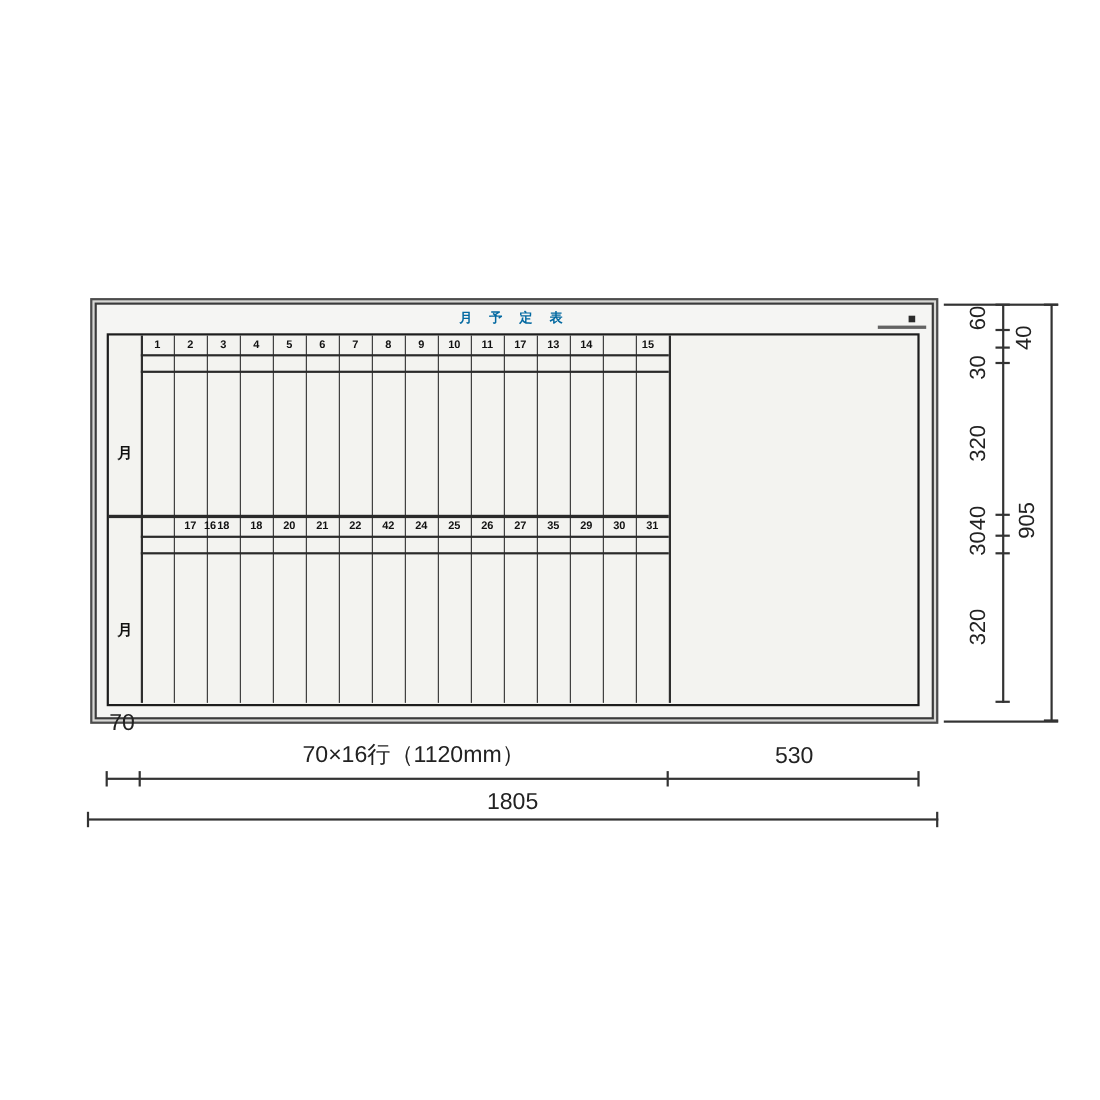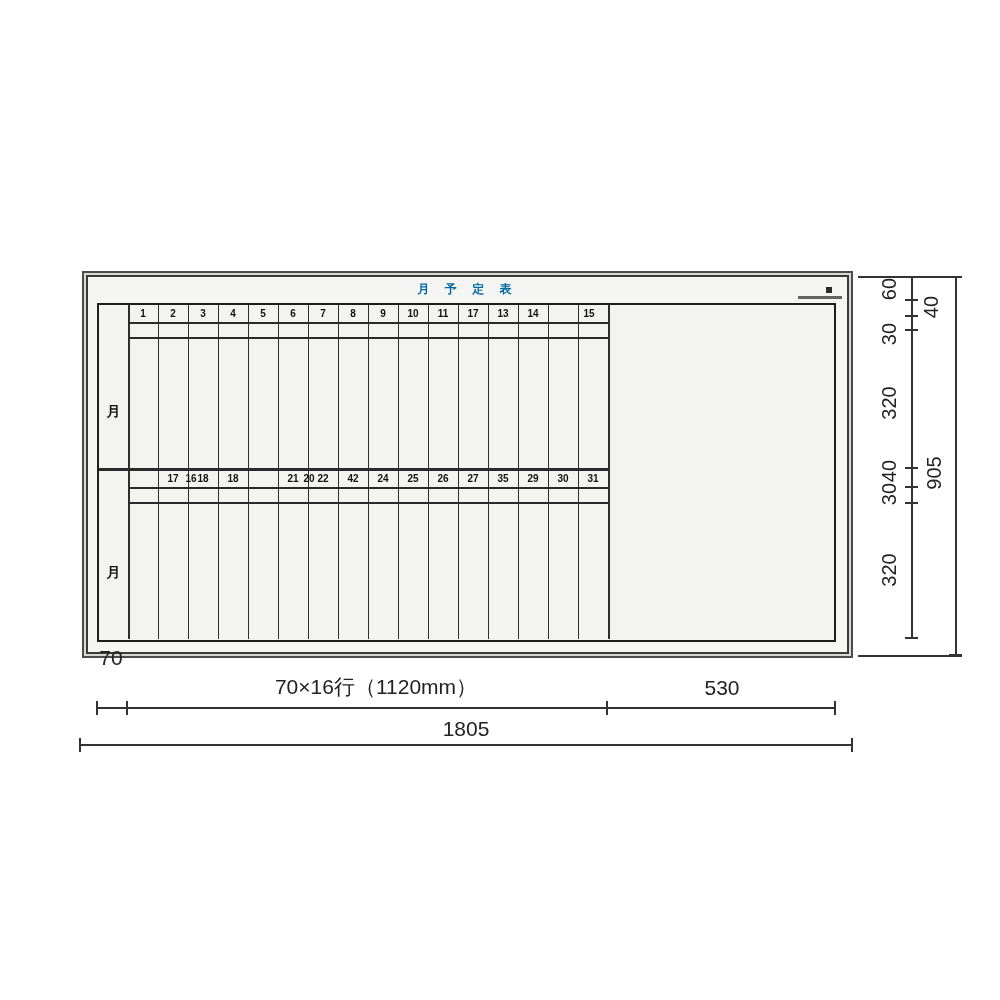--- a/index.html
+++ b/index.html
@@ -80,21 +80,21 @@
       <div class="day-cell" style="left: 329px; top: 0px; width: 30px; height: 17px; line-height: 17px;">11</div>
       <div class="day-cell" style="left: 359px; top: 0px; width: 30px; height: 17px; line-height: 17px;">17</div>
       <div class="day-cell" style="left: 389px; top: 0px; width: 30px; height: 17px; line-height: 17px;">13</div>
       <div class="day-cell" style="left: 419px; top: 0px; width: 30px; height: 17px; line-height: 17px;">14</div>
       <div class="day-cell" style="left: 475px; top: 0px; width: 30px; height: 17px; line-height: 17px; text-align: center;">15</div>
       <div class="day-cell" style="left: 479px; top: 0px; width: 30px; height: 17px; line-height: 17px;"></div>
       <div class="day-cell" style="left: 29px; top: 166px; width: 30px; height: 16px; line-height: 16px; margin-left: 48px;">16</div>
       <div class="day-cell" style="left: 59px; top: 166px; width: 30px; height: 16px; line-height: 16px;">17</div>
       <div class="day-cell" style="left: 89px; top: 166px; width: 30px; height: 16px; line-height: 16px;">18</div>
       <div class="day-cell" style="left: 119px; top: 166px; width: 30px; height: 16px; line-height: 16px;">18</div>
-      <div class="day-cell" style="left: 149px; top: 166px; width: 30px; height: 16px; line-height: 16px; margin-left: 46px;">20</div>
+      <div class="day-cell" style="left: 149px; top: 166px; width: 30px; height: 16px; line-height: 16px;">20</div>
       <div class="day-cell" style="left: 179px; top: 166px; width: 30px; height: 16px; line-height: 16px;">21</div>
       <div class="day-cell" style="left: 209px; top: 166px; width: 30px; height: 16px; line-height: 16px;">22</div>
       <div class="day-cell" style="left: 239px; top: 166px; width: 30px; height: 16px; line-height: 16px;">42</div>
       <div class="day-cell" style="left: 269px; top: 166px; width: 30px; height: 16px; line-height: 16px;">24</div>
       <div class="day-cell" style="left: 299px; top: 166px; width: 30px; height: 16px; line-height: 16px;">25</div>
       <div class="day-cell" style="left: 329px; top: 166px; width: 30px; height: 16px; line-height: 16px;">26</div>
       <div class="day-cell" style="left: 359px; top: 166px; width: 30px; height: 16px; line-height: 16px;">27</div>
       <div class="day-cell" style="left: 389px; top: 166px; width: 30px; height: 16px; line-height: 16px;">35</div>
       <div class="day-cell" style="left: 419px; top: 166px; width: 30px; height: 16px; line-height: 16px;">29</div>
       <div class="day-cell" style="left: 449px; top: 166px; width: 30px; height: 16px; line-height: 16px;">30</div>

